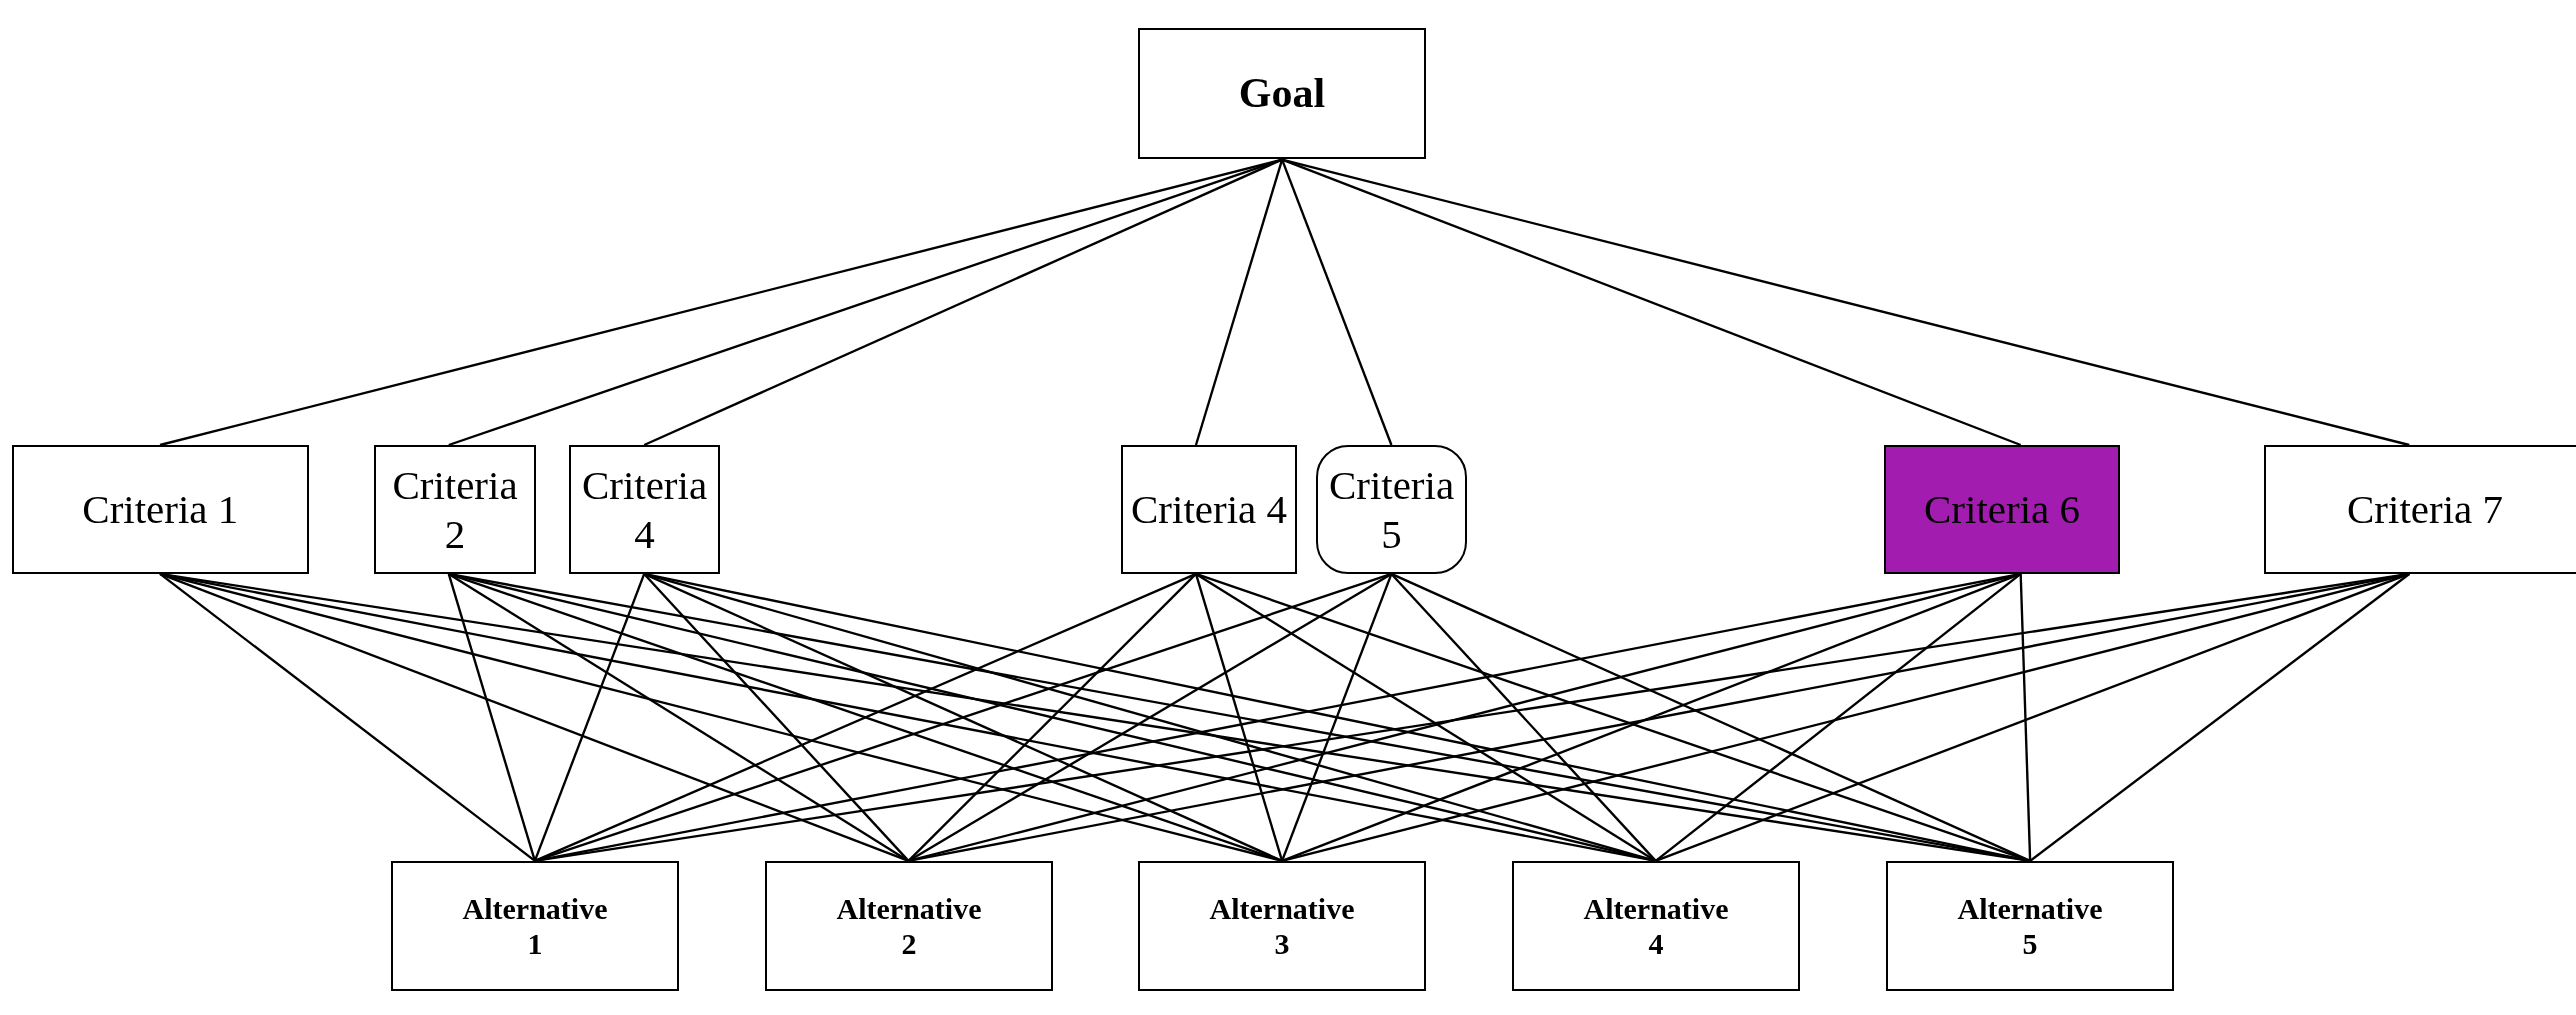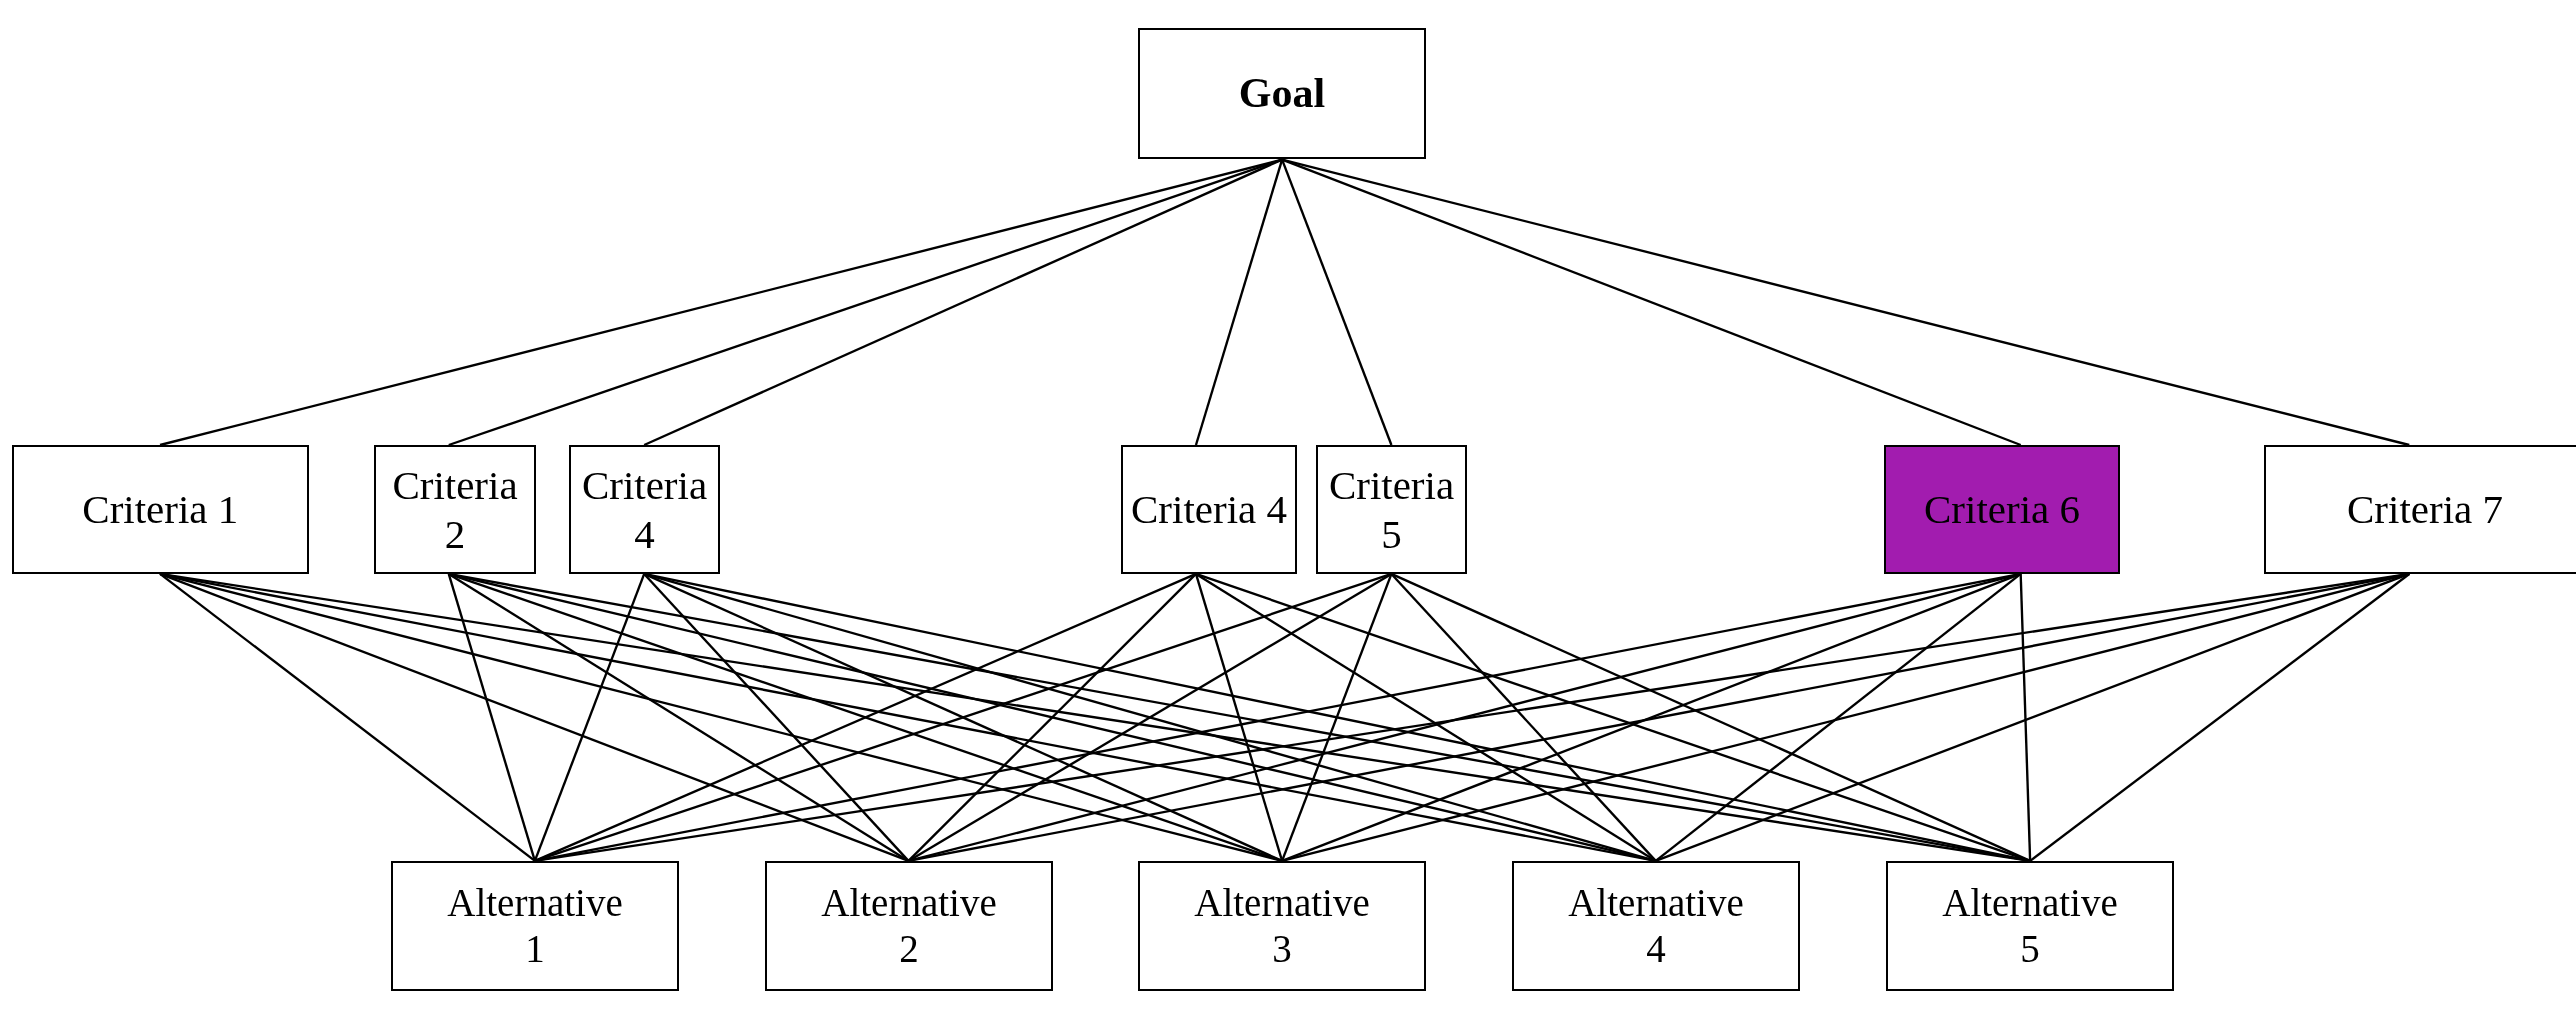--- a/index.html
+++ b/index.html
@@ -41,22 +41,22 @@
   }
   .node-goal {
     font-weight: bold;
     font-size: 42px;
   }
   .node-criteria {
     font-weight: normal;
     font-size: 41px;
   }
   .node-alternative {
-    font-weight: normal;
-    font-size: 39px;
+    font-weight: bold;
+    font-size: 30px;
     white-space: pre-line;
   }
   .node-label {
     display: block;
     padding: 0 4.7px;
   }
 </style>
 </head>
 <body>
 
@@ -118,21 +118,21 @@
       </div>
       <div class="node-box node-criteria" style="left: 374px; top: 445px; width: 162px; height: 129px; border-width: 2.4px; border-color: rgb(0, 0, 0); background: rgb(255, 255, 255);">
         <span class="node-label">Criteria 2</span>
       </div>
       <div class="node-box node-criteria" style="left: 569px; top: 445px; width: 151px; height: 129px; border-width: 2.4px; border-color: rgb(0, 0, 0); background: rgb(255, 255, 255);">
         <span class="node-label">Criteria 4</span>
       </div>
       <div class="node-box node-criteria" style="left: 1121px; top: 445px; width: 176px; height: 129px; border-width: 2.4px; border-color: rgb(0, 0, 0); background: rgb(255, 255, 255);">
         <span class="node-label">Criteria 4</span>
       </div>
-      <div class="node-box node-criteria" style="left: 1316px; top: 445px; width: 151px; height: 129px; border-width: 2.4px; border-color: rgb(0, 0, 0); background: rgb(255, 255, 255);">
+      <div class="node-box node-criteria" style="left: 1316px; top: 445px; width: 151px; height: 129px; border-width: 2.4px; border-color: rgb(0, 0, 0); background: rgb(255, 255, 255); border-radius: 32px;">
         <span class="node-label">Criteria 5</span>
       </div>
       <div class="node-box node-criteria" style="left: 1884px; top: 445px; width: 236px; height: 129px; border-width: 2.4px; border-color: rgb(0, 0, 0); background: #a21caf;">
         <span class="node-label">Criteria 6</span>
       </div>
       <div class="node-box node-criteria" style="left: 2248px; top: 445px; width: 322px; height: 129px; border-width: 2.4px; border-color: rgb(0, 0, 0); background: rgb(255, 255, 255); margin-left: 16px;">
         <span class="node-label">Criteria 7</span>
       </div>
       <div class="node-box node-alternative" style="left: 391px; top: 861px; width: 288px; height: 130px; border-width: 2.4px; border-color: rgb(0, 0, 0); background: rgb(255, 255, 255);"><span class="node-label">Alternative
 1</span></div>

